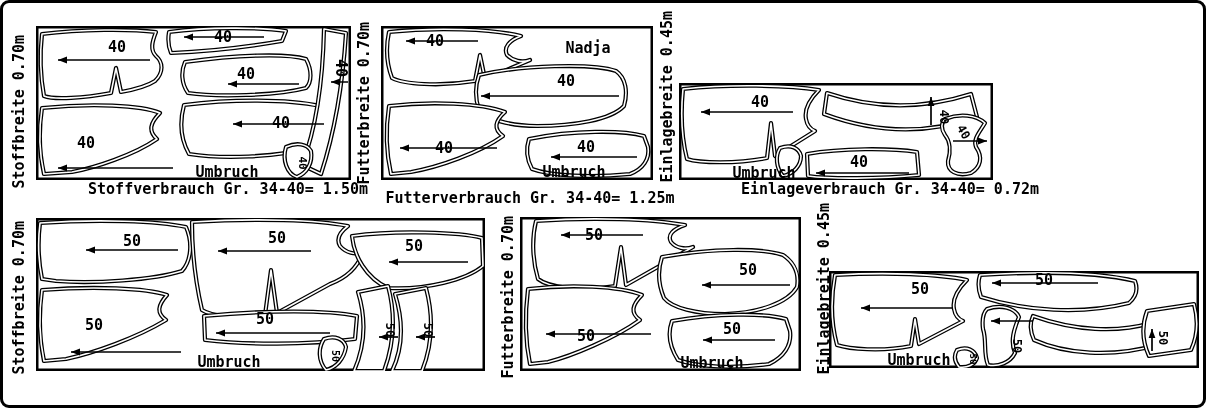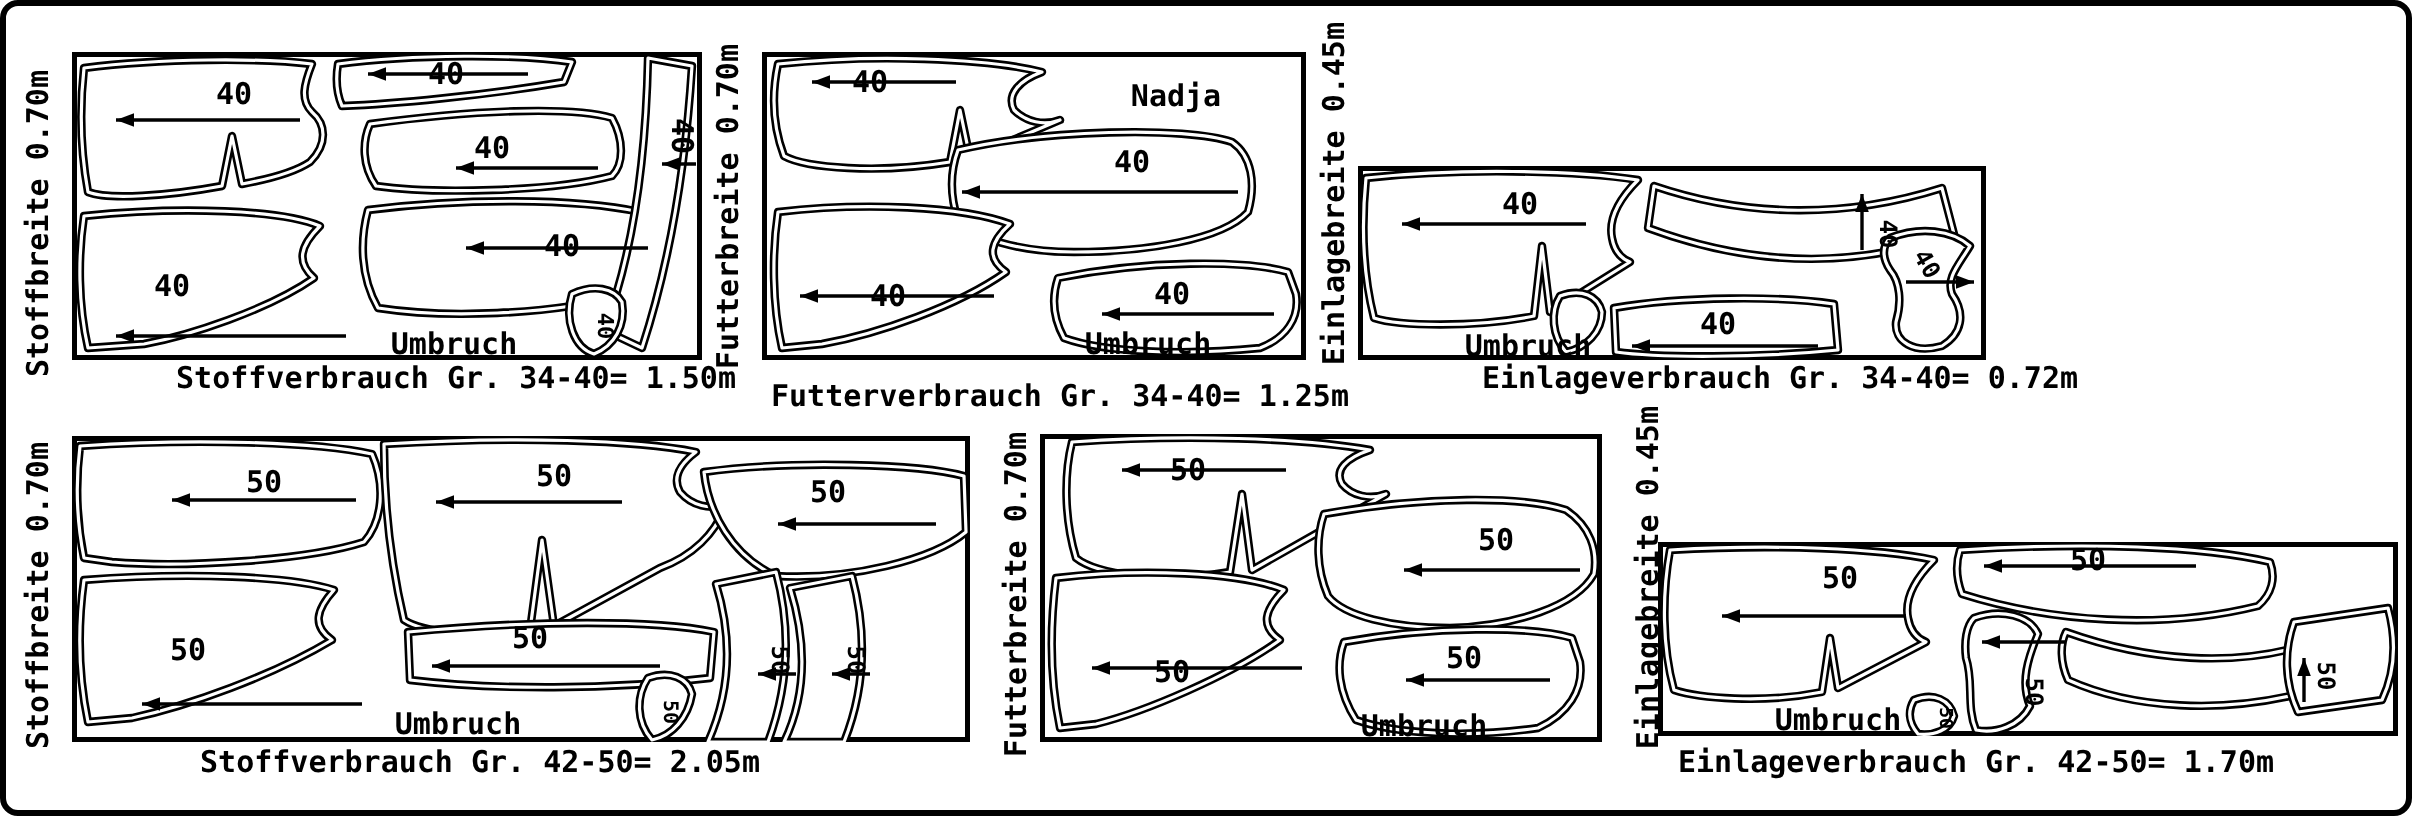--- a/index.html
+++ b/index.html
@@ -171,21 +171,20 @@
         <text x="96" y="28" text-anchor="middle" font-size="15">50</text>
         <text x="58" y="112" text-anchor="middle" font-size="15">50</text>
         <text x="241" y="25" text-anchor="middle" font-size="15">50</text>
         <text x="229" y="106" text-anchor="middle" font-size="15">50</text>
         <text x="378" y="33" text-anchor="middle" font-size="15">50</text>
         <text x="350" y="112" text-anchor="middle" font-size="12" transform="rotate(90 350 112)">50</text>
         <text x="388" y="112" text-anchor="middle" font-size="12" transform="rotate(90 388 112)">50</text>
         <text x="296" y="138" text-anchor="middle" font-size="10" transform="rotate(90 296 138)">50</text>
         <text x="193" y="149" text-anchor="middle" font-size="15">Umbruch</text>
       </svg>
-    <div class="caption" style="left:84px;top:369px;width:306px">Stoffverbrauch Gr. 42-50= 2.05m</div>
   </section>
 
   <section class="panel">
     <div class="vlabel" style="left:495px;top:208px;height:168px">
         <span>Futterbreite 0.70m</span>
       </div>
     <svg class="box" style="left:517px;top:214px" width="281" height="154" viewBox="0 0 281 154">
         <rect x="1.25" y="1.25" width="278.5" height="151.5" fill="none" stroke="#000" stroke-width="2.5"></rect>
         <path d="M16,4 C72,0 132,2 165,8 C153,12 147,18 151,25 C156,31 165,33 173,30 L106,68 L101,30 L95,69 C60,75 28,70 18,62 C12,42 12,20 16,4 Z" fill="#fff" stroke="#000" stroke-width="4.2" stroke-linejoin="round"></path>
         <path d="M16,4 C72,0 132,2 165,8 C153,12 147,18 151,25 C156,31 165,33 173,30 L106,68 L101,30 L95,69 C60,75 28,70 18,62 C12,42 12,20 16,4 Z" fill="none" stroke="#fff" stroke-width="1.6" stroke-linejoin="round"></path>
@@ -237,16 +236,15 @@
         <polygon points="162,50 171,46.6 171,53.4" fill="#000"></polygon>
         <line x1="323" y1="80" x2="323" y2="58" stroke="#000" stroke-width="1.7"></line>
         <polygon points="323,58 326.4,67 319.6,67" fill="#000"></polygon>
         <text x="91" y="23" text-anchor="middle" font-size="15">50</text>
         <text x="215" y="14" text-anchor="middle" font-size="15">50</text>
         <text x="184" y="75" text-anchor="middle" font-size="12" transform="rotate(90 184 75)">50</text>
         <text x="330" y="67" text-anchor="middle" font-size="12" transform="rotate(90 330 67)">50</text>
         <text x="141" y="88" text-anchor="middle" font-size="9" transform="rotate(90 141 88)">50</text>
         <text x="90" y="94" text-anchor="middle" font-size="15">Umbruch</text>
       </svg>
-    <div class="caption" style="left:832px;top:369px;width:306px">Einlageverbrauch Gr. 42-50= 1.70m</div>
   </section>
 
 </div>
 
 </body></html>

